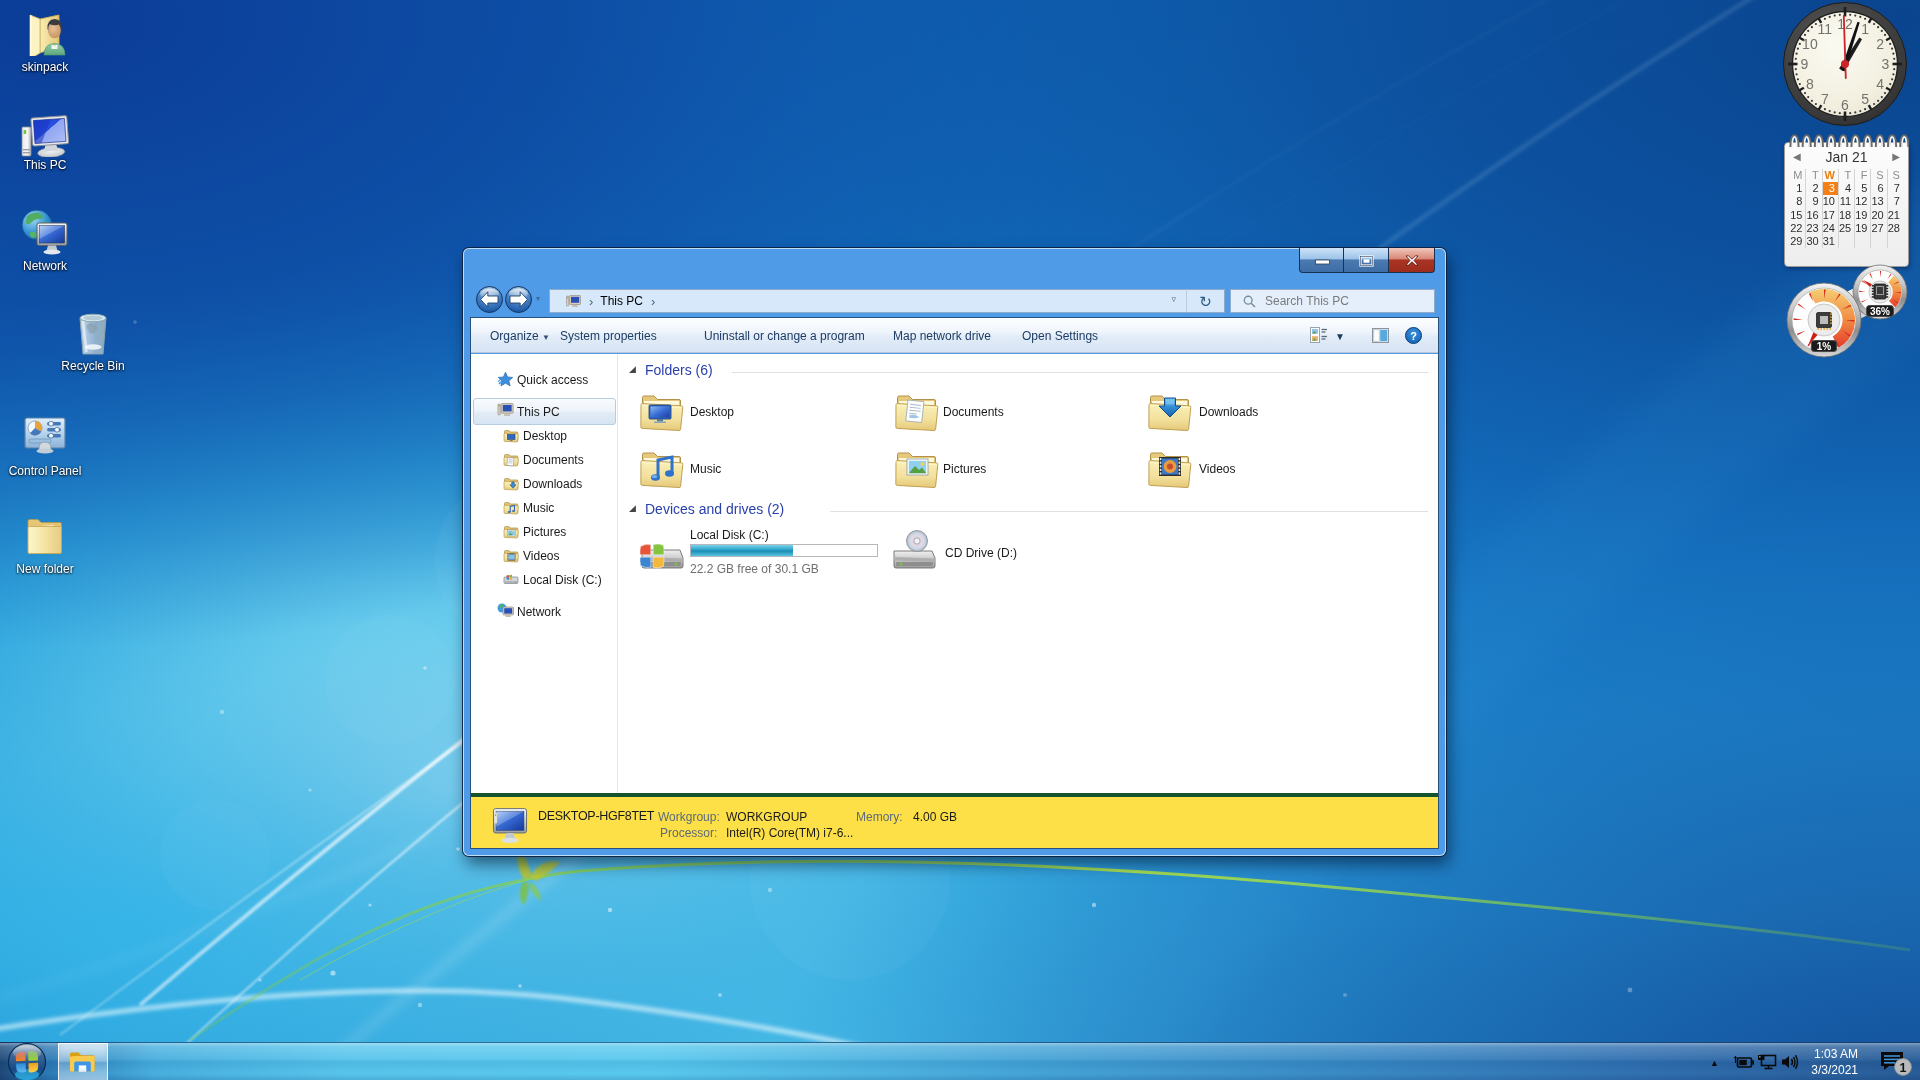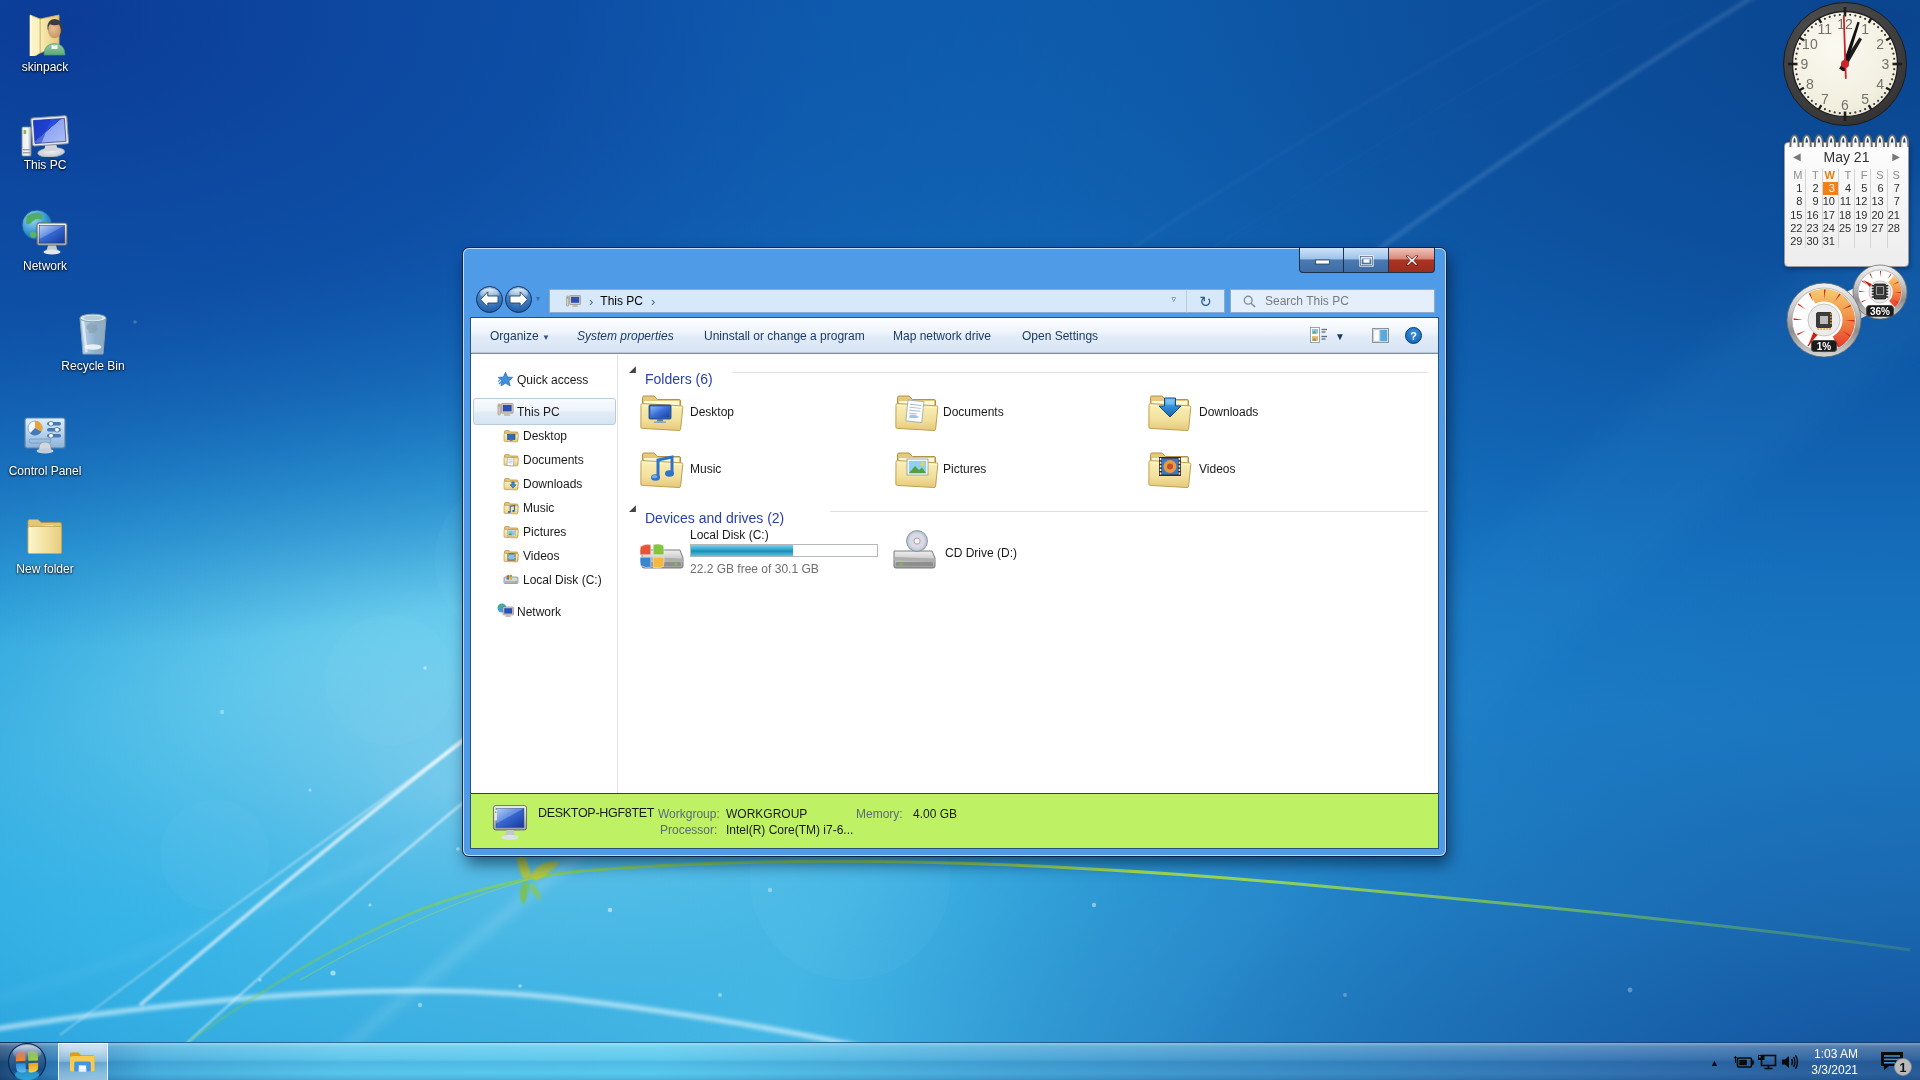--- a/index.html
+++ b/index.html
@@ -37,25 +37,25 @@
 #body { position:absolute; left:8px; top:106px; width:967px; height:439px; background:#fff; display:flex; }
 #sidebar { width:147px; height:100%; border-right:1px solid #e4e4e4; font-size:12px; color:#1a1a1a; position:relative; flex:none; }
 .srow { position:absolute; left:0; width:147px; height:24px; }
 .srow span { position:absolute; top:5px; white-space:nowrap; }
 .si { position:absolute; left:26px; top:3px; }
 .si2 { position:absolute; left:32px; top:4px; }
 #selrow { position:absolute; left:2px; top:44px; width:143px; height:27px; border:1px solid #b8cce0; border-radius:3px; background:linear-gradient(#f8fbfe, #eef4fa 45%, #e2ecf6 55%, #d6e4f2); }
 #main { flex:1; position:relative; font-size:12px; color:#1a1a1a; }
 .ghdr { position:absolute; left:0; width:100%; height:20px; }
 .tri { position:absolute; left:11px; top:2px; font-size:9px; color:#444; }
-.gt { position:absolute; left:27px; top:9px; font-size:14px; color:#2a41ac; white-space:nowrap; }
+.gt { position:absolute; left:27px; top:0; font-size:14px; color:#2a41ac; white-space:nowrap; }
 .gline { position:absolute; right:10px; top:10px; border-top:1px solid #e0e0e0; }
 .tile { position:absolute; width:250px; height:50px; }
 .tlbl { position:absolute; white-space:nowrap; }
-#details { position:absolute; left:8px; top:545px; width:967px; height:55px; background:#bef264; border-top:1px solid #14532d; font-size:12px; }
+#details { position:absolute; left:8px; top:545px; width:967px; height:55px; background:#fde047; border-top:4px solid #14532d; font-size:12px; }
 .dk { position:absolute; color:#5c6a7a; }
 .dv { position:absolute; color:#1a1a1a; }
 
 
 #taskbar { position:absolute; left:0; top:1042px; width:1920px; height:38px;
   background:linear-gradient(90deg, #1a4576 0%, #2a78b4 2.5%, #45aede 8%, #55c4ec 18%, #56c8ee 34%, #42a2d6 54%, #3688c4 70%, #2e6eb0 85%, #28609e 94%, #255a96 100%);
   border-top:1px solid rgba(10,40,80,0.55);
 }
 #tbglass { position:absolute; inset:0; background:linear-gradient(rgba(255,255,255,0.42) 0%, rgba(255,255,255,0.2) 10%, rgba(255,255,255,0.07) 42%, rgba(15,55,105,0.09) 52%, rgba(255,255,255,0.02) 82%, rgba(10,40,90,0.14) 100%); }
 #tbtn { position:absolute; left:58px; top:0px; width:50px; height:38px; background:linear-gradient(rgba(255,255,255,0.75), rgba(235,245,252,0.45) 48%, rgba(190,220,242,0.35) 52%, rgba(220,238,250,0.6)); border:1px solid rgba(255,255,255,0.85); box-shadow:inset 0 0 5px rgba(140,185,220,0.4); display:flex; align-items:center; justify-content:center; }
@@ -461,21 +461,21 @@
           <path d="M81.4,19 C81.4,5.5 86.0,5.5 86.0,19" fill="none" stroke="#f4f4f4" stroke-width="1.6"></path>
           <path d="M92.4,19 C92.4,4 99.4,4 99.4,19" fill="none" stroke="#6a6a6a" stroke-width="3.2"></path>
           <path d="M93.6,19 C93.6,5.5 98.2,5.5 98.2,19" fill="none" stroke="#f4f4f4" stroke-width="1.6"></path>
           <path d="M104.6,19 C104.6,4 111.6,4 111.6,19" fill="none" stroke="#6a6a6a" stroke-width="3.2"></path>
           <path d="M105.8,19 C105.8,5.5 110.4,5.5 110.4,19" fill="none" stroke="#f4f4f4" stroke-width="1.6"></path>
           <path d="M116.8,19 C116.8,4 123.8,4 123.8,19" fill="none" stroke="#6a6a6a" stroke-width="3.2"></path>
           <path d="M118.0,19 C118.0,5.5 122.6,5.5 122.6,19" fill="none" stroke="#f4f4f4" stroke-width="1.6"></path>
         </g>
     </svg>
     <div style="margin-top:-6px; background:linear-gradient(#fdfdfd,#ededed); border:1px solid #9a9a9a; border-radius:4px; height:125px; box-shadow:1px 2px 4px rgba(0,20,60,0.45); position:relative; font-family:'Liberation Sans',sans-serif;">
-      <div style="text-align:center; font-size:14px; color:#333; padding-top:6px;">May 21</div>
+      <div style="text-align:center; font-size:14px; color:#333; padding-top:6px;">Jan 21</div>
       <div style="position:absolute; left:8px; top:8px; color:#777; font-size:10px;">◀</div>
       <div style="position:absolute; right:8px; top:8px; color:#777; font-size:10px;">▶</div>
       <table style="border-collapse:collapse; margin:4px auto 0; font-size:11px; color:#2e2e2e; text-align:right; table-layout:fixed;">
         <tbody>
             <tr style="color:#8e8e8e;">
               <td class="cc">M</td>
               <td class="cs">T</td>
               <td class="cs" style="color:#e87d0e; font-weight:bold;">W</td>
               <td class="cs">T</td>
               <td class="cs">F</td>
@@ -729,21 +729,21 @@
         <svg width="13" height="13" viewBox="0 0 13 13" style="margin-left:12px;">
           <circle cx="5.2" cy="5.2" r="3.9" fill="none" stroke="#7c8ea0" stroke-width="1.4"></circle>
           <line x1="8.2" y1="8.2" x2="12" y2="12" stroke="#7c8ea0" stroke-width="1.6"></line>
         </svg>
         <span style="margin-left:9px; color:#7a7a7a;">Search This PC</span>
       </div>
     </div>
     <div id="inner"></div>
     <div id="toolbar">
       <span class="titem" style="left:19px;">Organize&nbsp;<span style="font-size:8px; color:#35507a;">▼</span></span>
-      <span class="titem" style="left:106px;font-style:italic;">System properties</span>
+      <span class="titem" style="left:89px;">System properties</span>
       <span class="titem" style="left:233px;">Uninstall or change a program</span>
       <span class="titem" style="left:422px;">Map network drive</span>
       <span class="titem" style="left:551px;">Open Settings</span>
       <svg class="titem" style="left:839px; top:9px;" width="18" height="16" viewBox="0 0 18 16">
         <rect x="0.5" y="0.5" width="9" height="15" fill="#fdfdfd" stroke="#9aa4ae" stroke-width="1"></rect>
         <rect x="2" y="2" width="6" height="4.6" fill="#8ec4ea"></rect>
           <path d="M2 6.6 L4.5 4 L6.5 6.6 Z" fill="#5a9e4a"></path>
         <rect x="2" y="9.2" width="6" height="4.6" fill="#e8b46a"></rect>
           <path d="M2 13.8 L4.5 11 L6.8 13.8 Z" fill="#6aaa52"></path>
         <g stroke="#5a6a7a" stroke-width="1.3">

